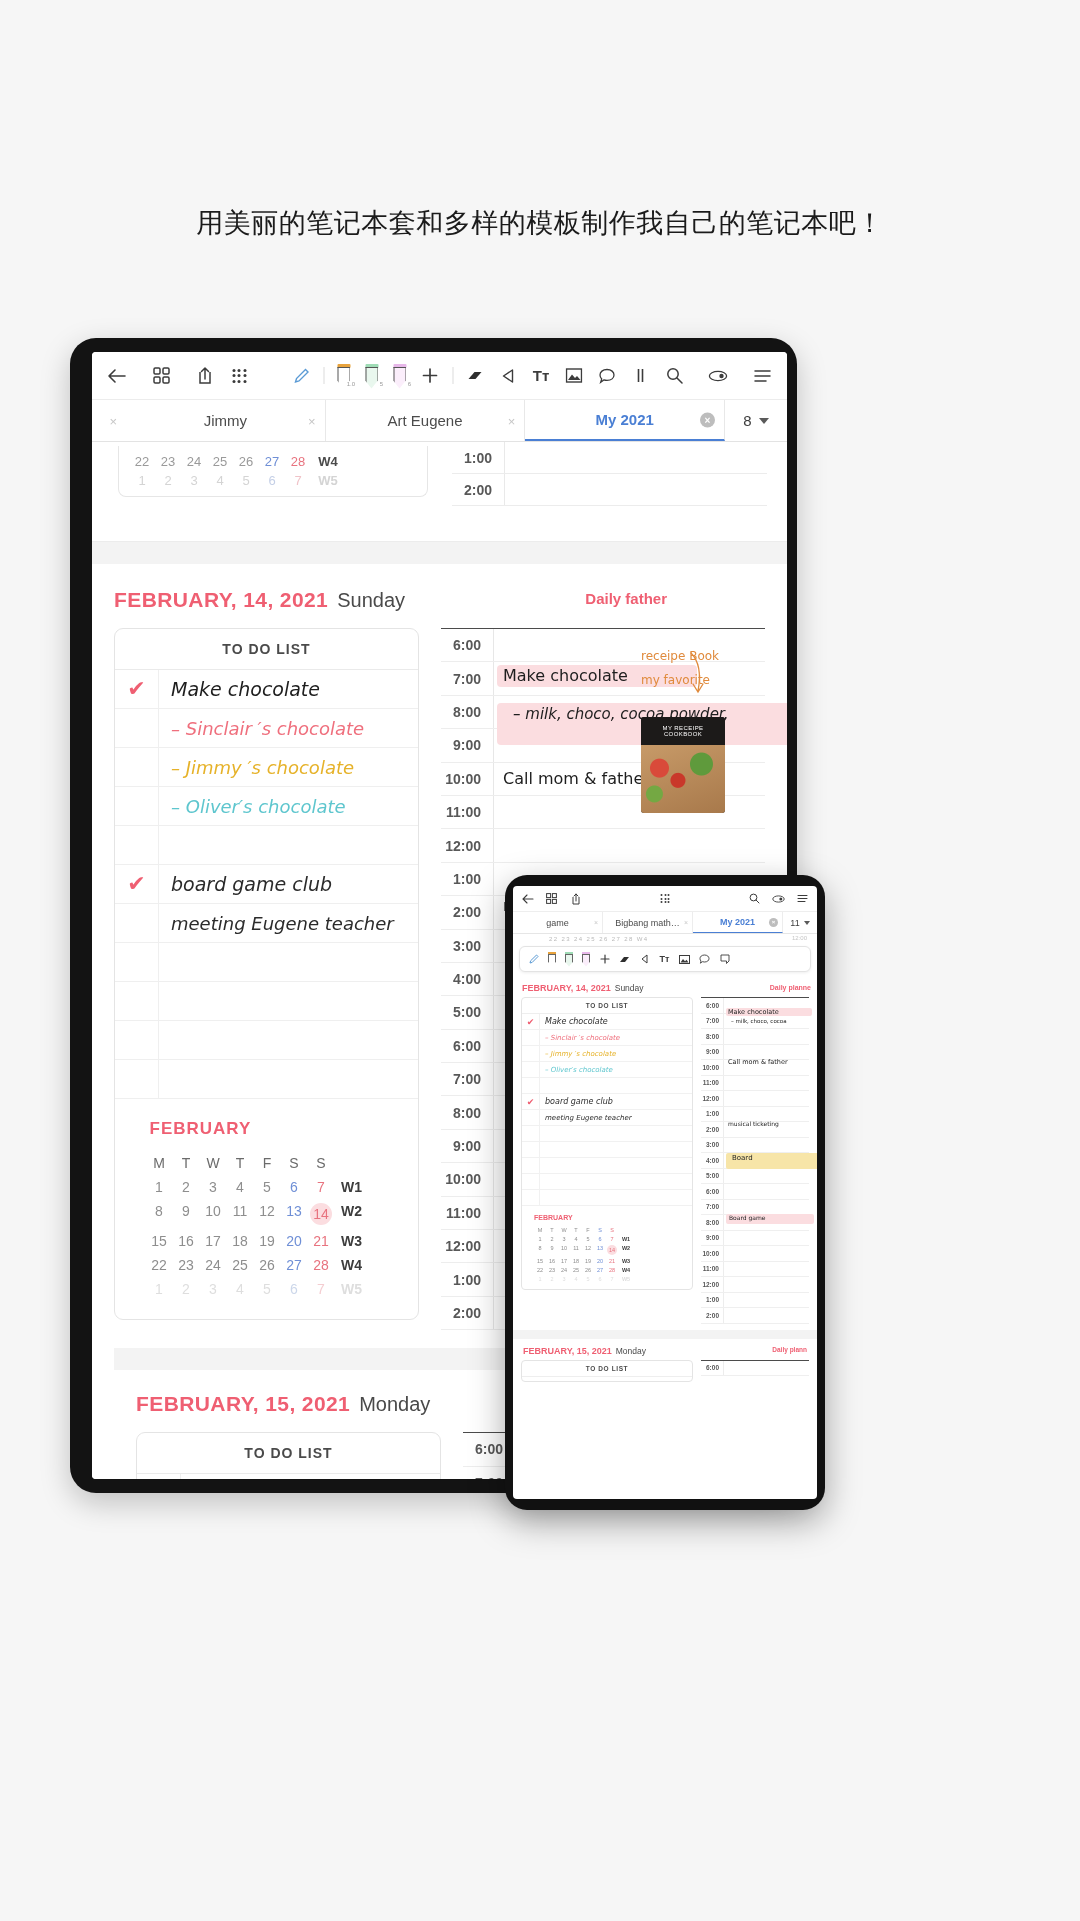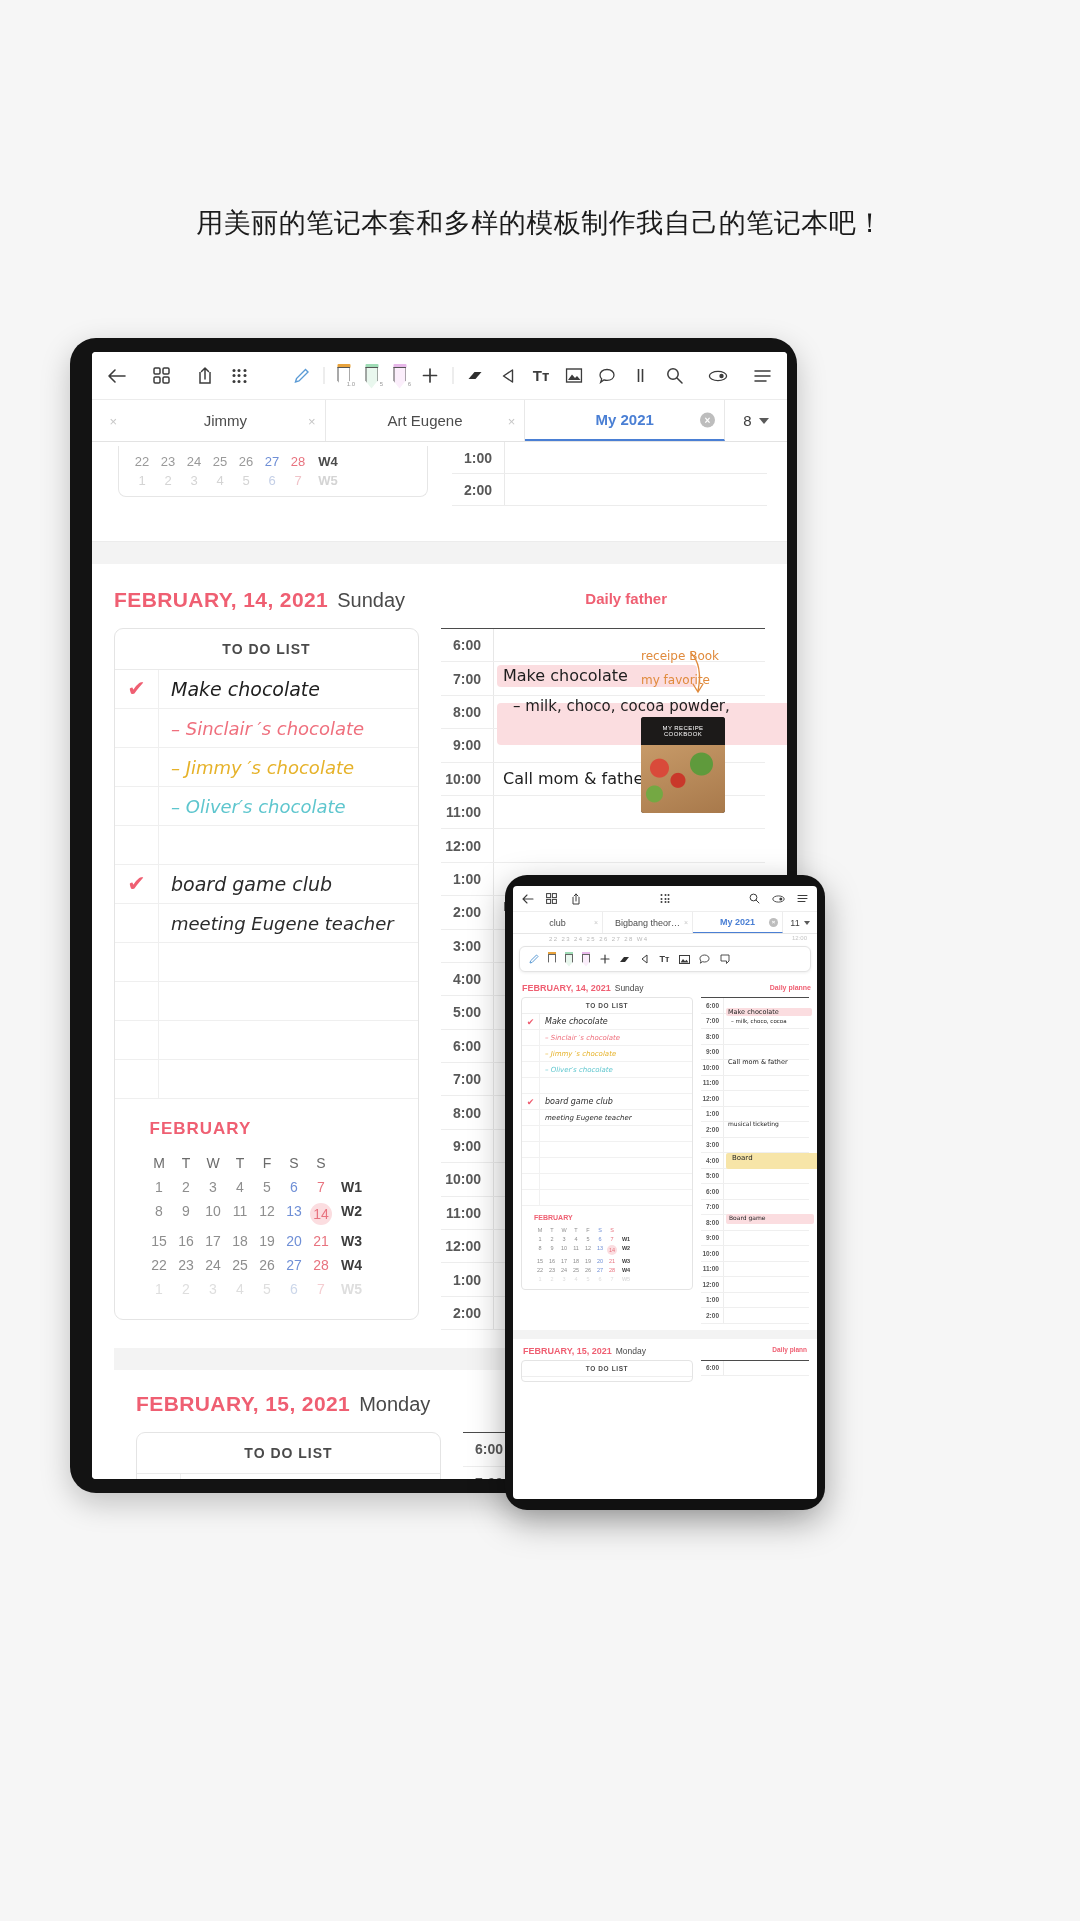--- a/index.html
+++ b/index.html
@@ -627,21 +627,21 @@
                   <span class="b"></span>
                 </div>
               <div class="sr">
                   <span class="t">2:00</span>
                   <span class="b"></span>
                 </div>
 
               <div class="hl" style="left:56px; top:36px; width:200px; height:22px;"></div>
               <div class="hl" style="left:56px; top:74px; width:300px; height:42px;"></div>
               <div class="note" style="left:62px; top:37px; font-size:16px;">Make  chocolate</div>
-              <div class="note" style="left:72px; top:68px; font-size:15px;">– milk, choco, cocoa powder,</div>
+              <div class="note" style="left:72px; top:76px; font-size:15px;font-style:italic;">– milk, choco, cocoa powder,</div>
               <div class="note" style="left:62px; top:140px; font-size:16px;">Call  mom &amp; father</div>
               <div class="note" style="left:62px; top:268px; font-size:15px;">musical ticketing</div>
               <div class="note orange" style="left:200px; top:12px;margin-top:32px;">my favorite</div>
               <div class="note orange" style="left:200px; top:20px;">receipe   Book</div>
               <svg style="position:absolute;left:246px;top:22px;" width="22" height="46">
                 <path d="M4 2 C12 10 14 24 11 40 M6 33 L11 41 L16 33" stroke="#e08a3c" stroke-width="1.3" fill="none" stroke-linecap="round"></path>
               </svg>
               <div class="recipe" style="left:200px; top:88px;">
                 <div class="top">
                   <span>MY RECEIPE</span>
@@ -738,25 +738,25 @@
           <span class="pic">
             <svg width="11" height="9" viewBox="0 0 11 9">
                 <path d="M1 1.5 H10 M1 4.5 H10 M1 7.5 H8" stroke="#3c3c3c" stroke-width="1" stroke-linecap="round"></path>
               </svg>
           </span>
         </div>
       </div>
 
       <div class="p-tabs">
         <div class="p-tab">
-          <span>club</span>
+          <span>game</span>
           <span class="x">×</span>
         </div>
         <div class="p-tab">
-          <span>Bigbang theor…</span>
+          <span>Bigbang math…</span>
           <span class="x">×</span>
         </div>
         <div class="p-tab active">
           <span>My 2021</span>
           <span class="x">×</span>
         </div>
         <div class="p-cnt">
           <span>11</span>
           <span class="p-caret"></span>
         </div>

